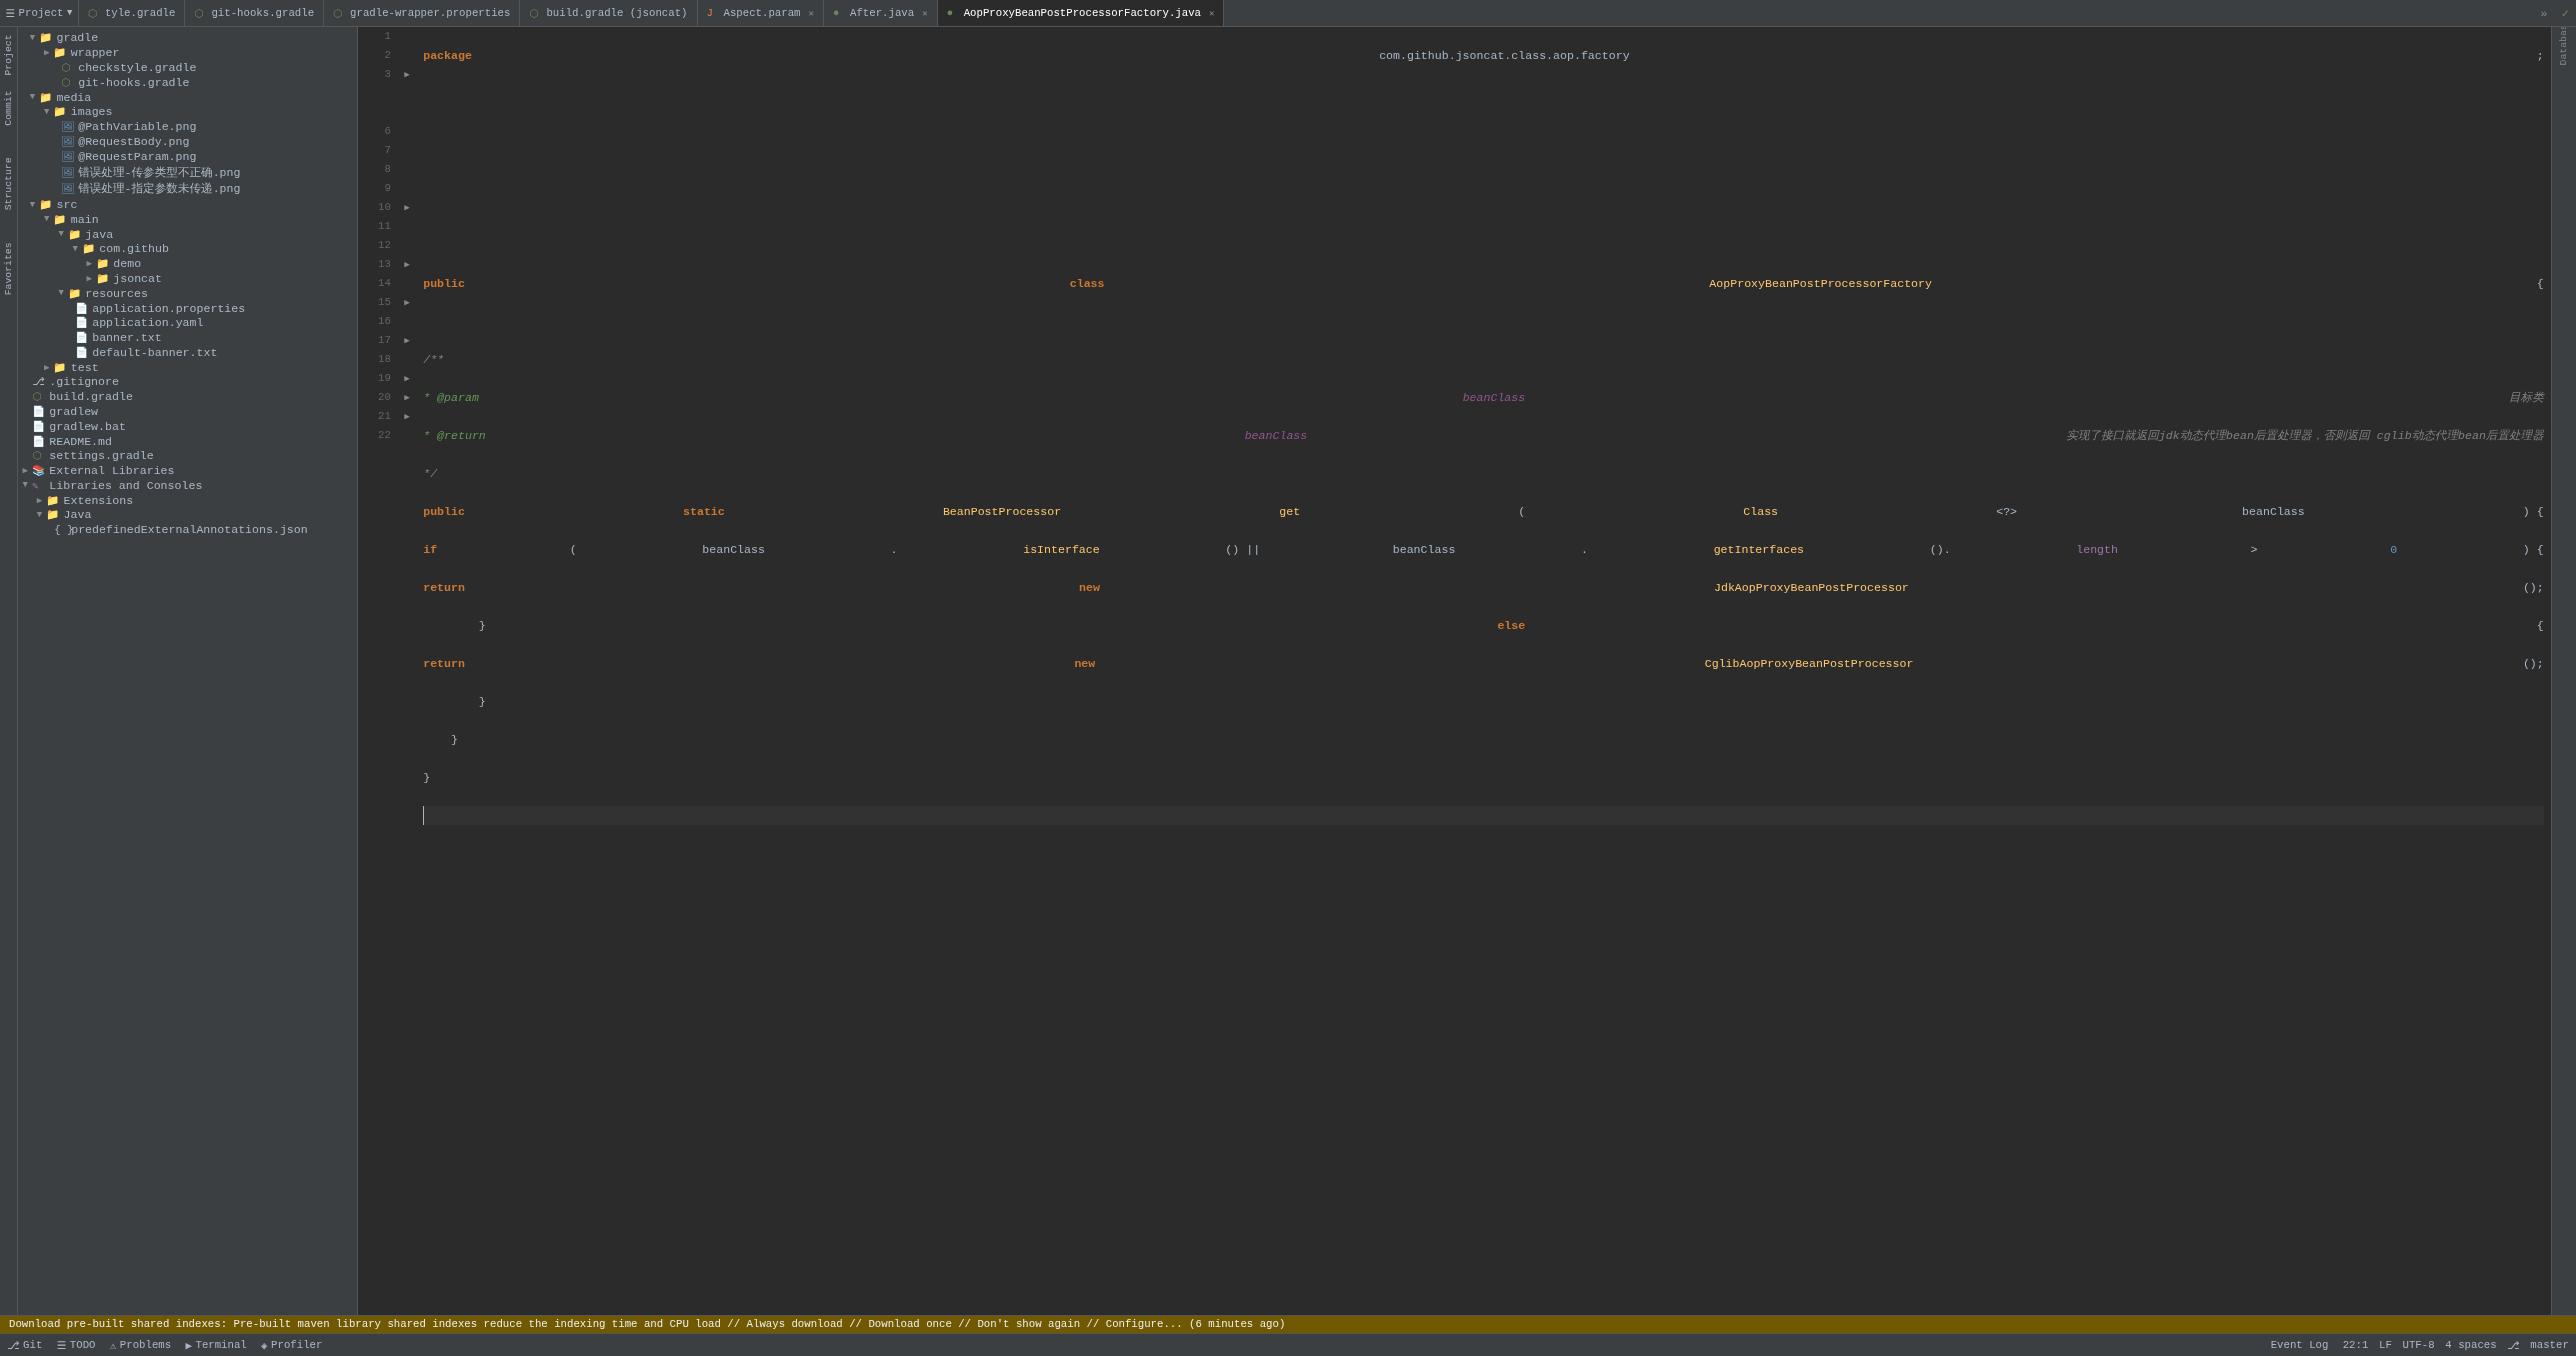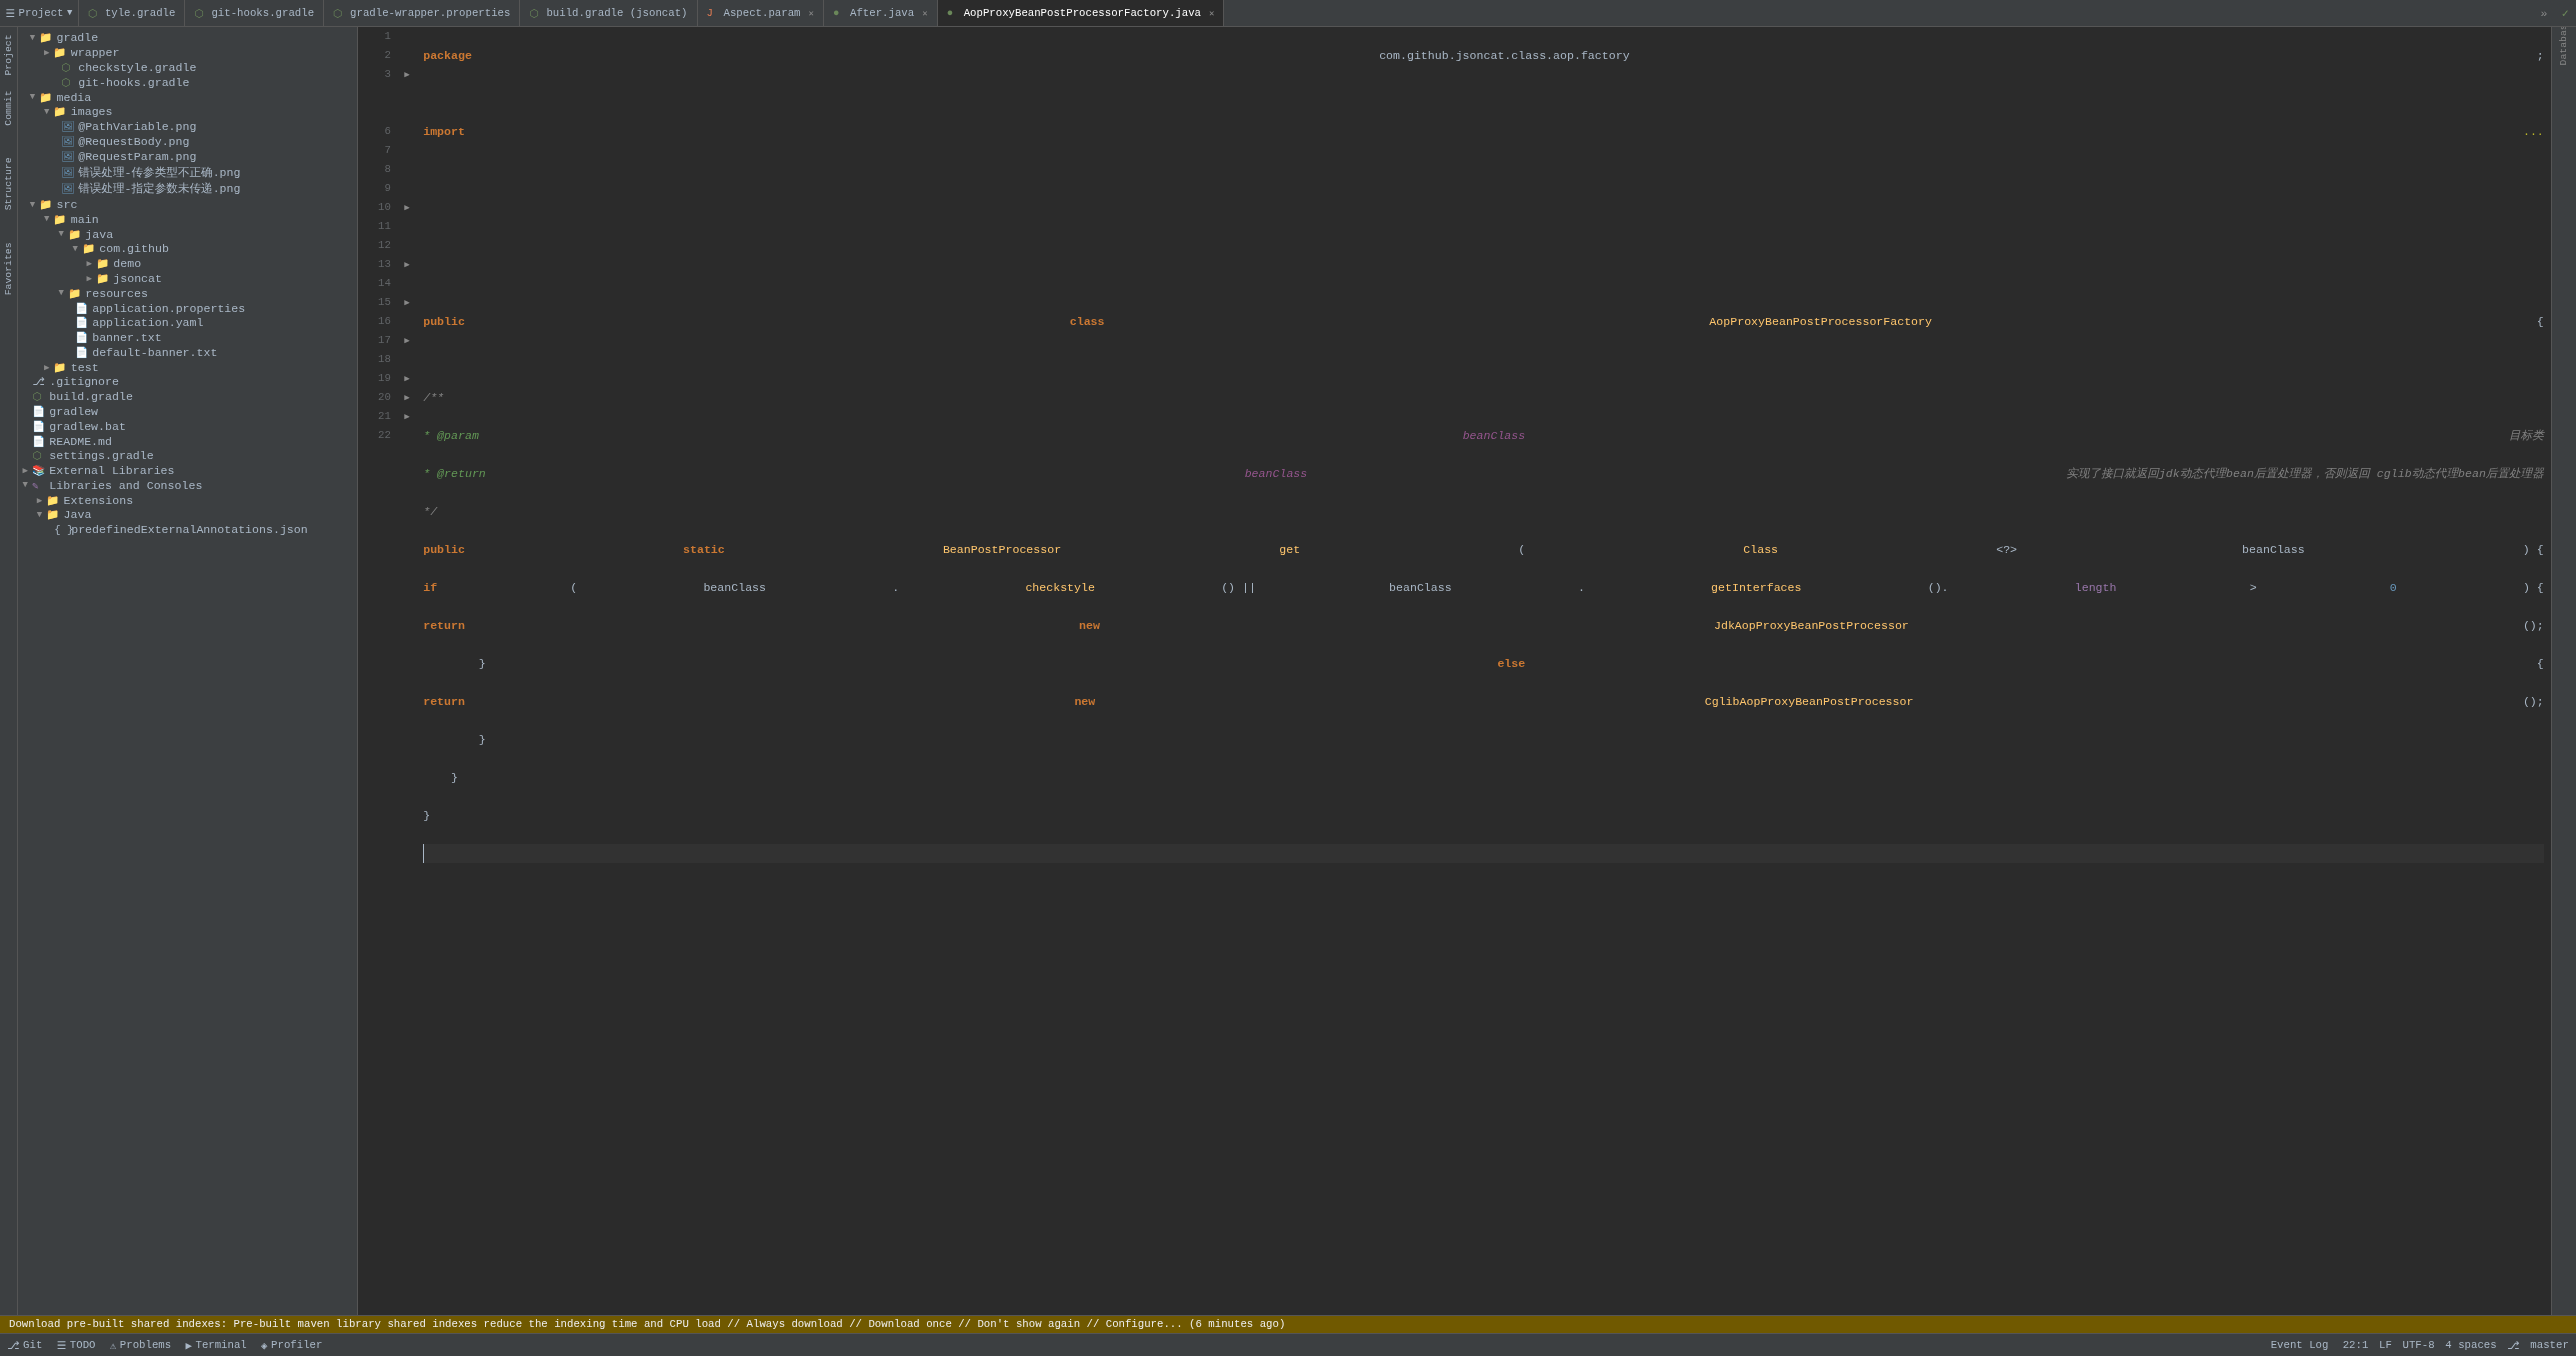--- a/index.html
+++ b/index.html
@@ -634,33 +634,32 @@
           <div class="gutter-marker"></div>
           <div class="gutter-marker" style="color:#888;">▶</div>
           <div class="gutter-marker" style="color:#888;">▶</div>
           <div class="gutter-marker" style="color:#888;">▶</div>
           <div class="gutter-marker"></div>
         </div>
 
         <div class="code-content">
 <div class="code-line"><span class="kw">package</span> <span class="pkg">com.github.jsoncat.class.aop.factory</span><span>;</span></div>
 <div class="code-line"> </div>
-<div class="code-line"><span class="kw">import</span> <span style="color:#bbb529;">...</span></div>
 <div class="code-line"> </div>
 <div class="code-line"> </div>
 <div class="code-line"> </div>
 <div class="code-line"> </div>
 <div class="code-line"><span class="kw">public</span> <span class="kw">class</span> <span class="cls2">AopProxyBeanPostProcessorFactory</span> <span>{</span></div>
 <div class="code-line"> </div>
 <div class="code-line">    <span class="cmt">/**</span></div>
 <div class="code-line">     <span class="doc-tag">* @param</span> <span class="param">beanClass</span> <span class="cmt">目标类</span></div>
 <div class="code-line">     <span class="doc-tag">* @return</span> <span class="ret">beanClass</span> <span class="cmt">实现了接口就返回jdk动态代理bean后置处理器，否则返回 cglib动态代理bean后置处理器</span></div>
 <div class="code-line">     <span class="cmt">*/</span></div>
 <div class="code-line">    <span class="kw">public</span> <span class="kw">static</span> <span class="cls2">BeanPostProcessor</span> <span class="method">get</span>(<span class="cls2">Class</span>&lt;?&gt; <span>beanClass</span>) {</div>
-<div class="code-line">        <span class="kw">if</span> (<span>beanClass</span>.<span class="method">checkstyle</span>() || <span>beanClass</span>.<span class="method">getInterfaces</span>().<span class="field">length</span> &gt; <span class="num">0</span>) {</div>
+<div class="code-line">        <span class="kw">if</span> (<span>beanClass</span>.<span class="method">isInterface</span>() || <span>beanClass</span>.<span class="method">getInterfaces</span>().<span class="field">length</span> &gt; <span class="num">0</span>) {</div>
 <div class="code-line">            <span class="kw">return</span> <span class="kw">new</span> <span class="cls2">JdkAopProxyBeanPostProcessor</span>();</div>
 <div class="code-line">        } <span class="kw">else</span> {</div>
 <div class="code-line">            <span class="kw">return</span> <span class="kw">new</span> <span class="cls2">CglibAopProxyBeanPostProcessor</span>();</div>
 <div class="code-line">        }</div>
 <div class="code-line">    }</div>
 <div class="code-line">}</div>
 <div class="code-line current-line"><span style="border-left: 1.8px solid #a9b7c6;">&nbsp;</span></div>
         </div>
 
       </div>

